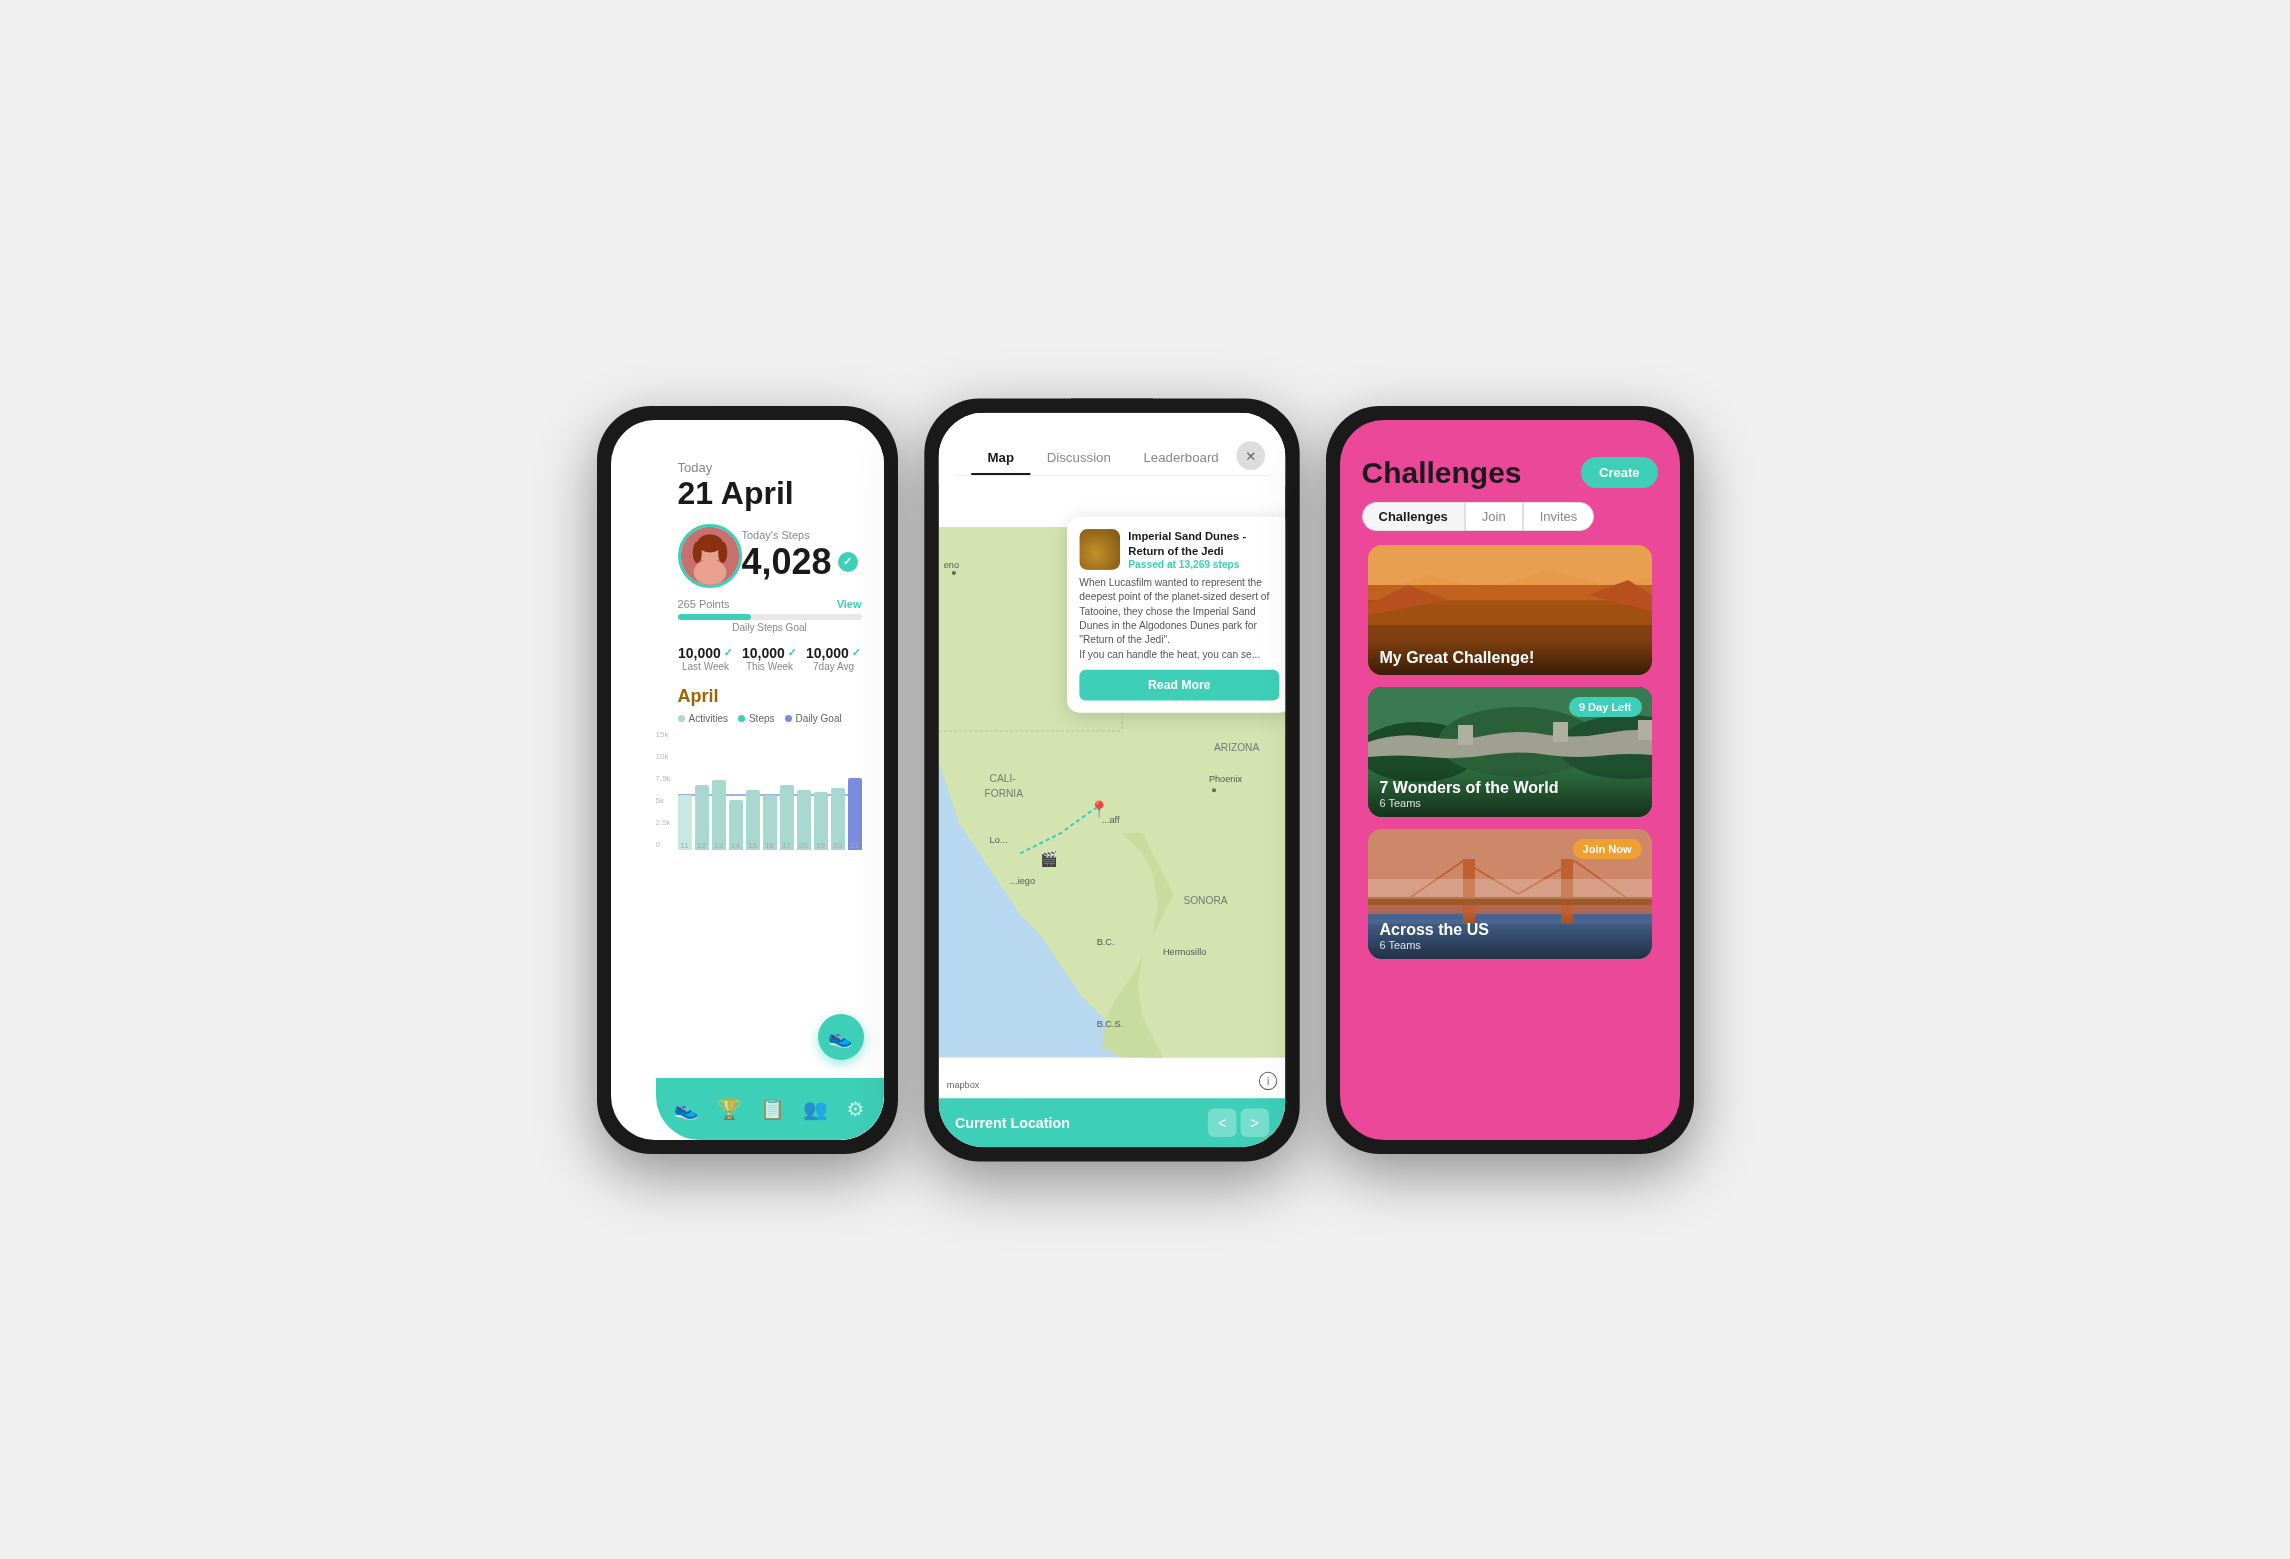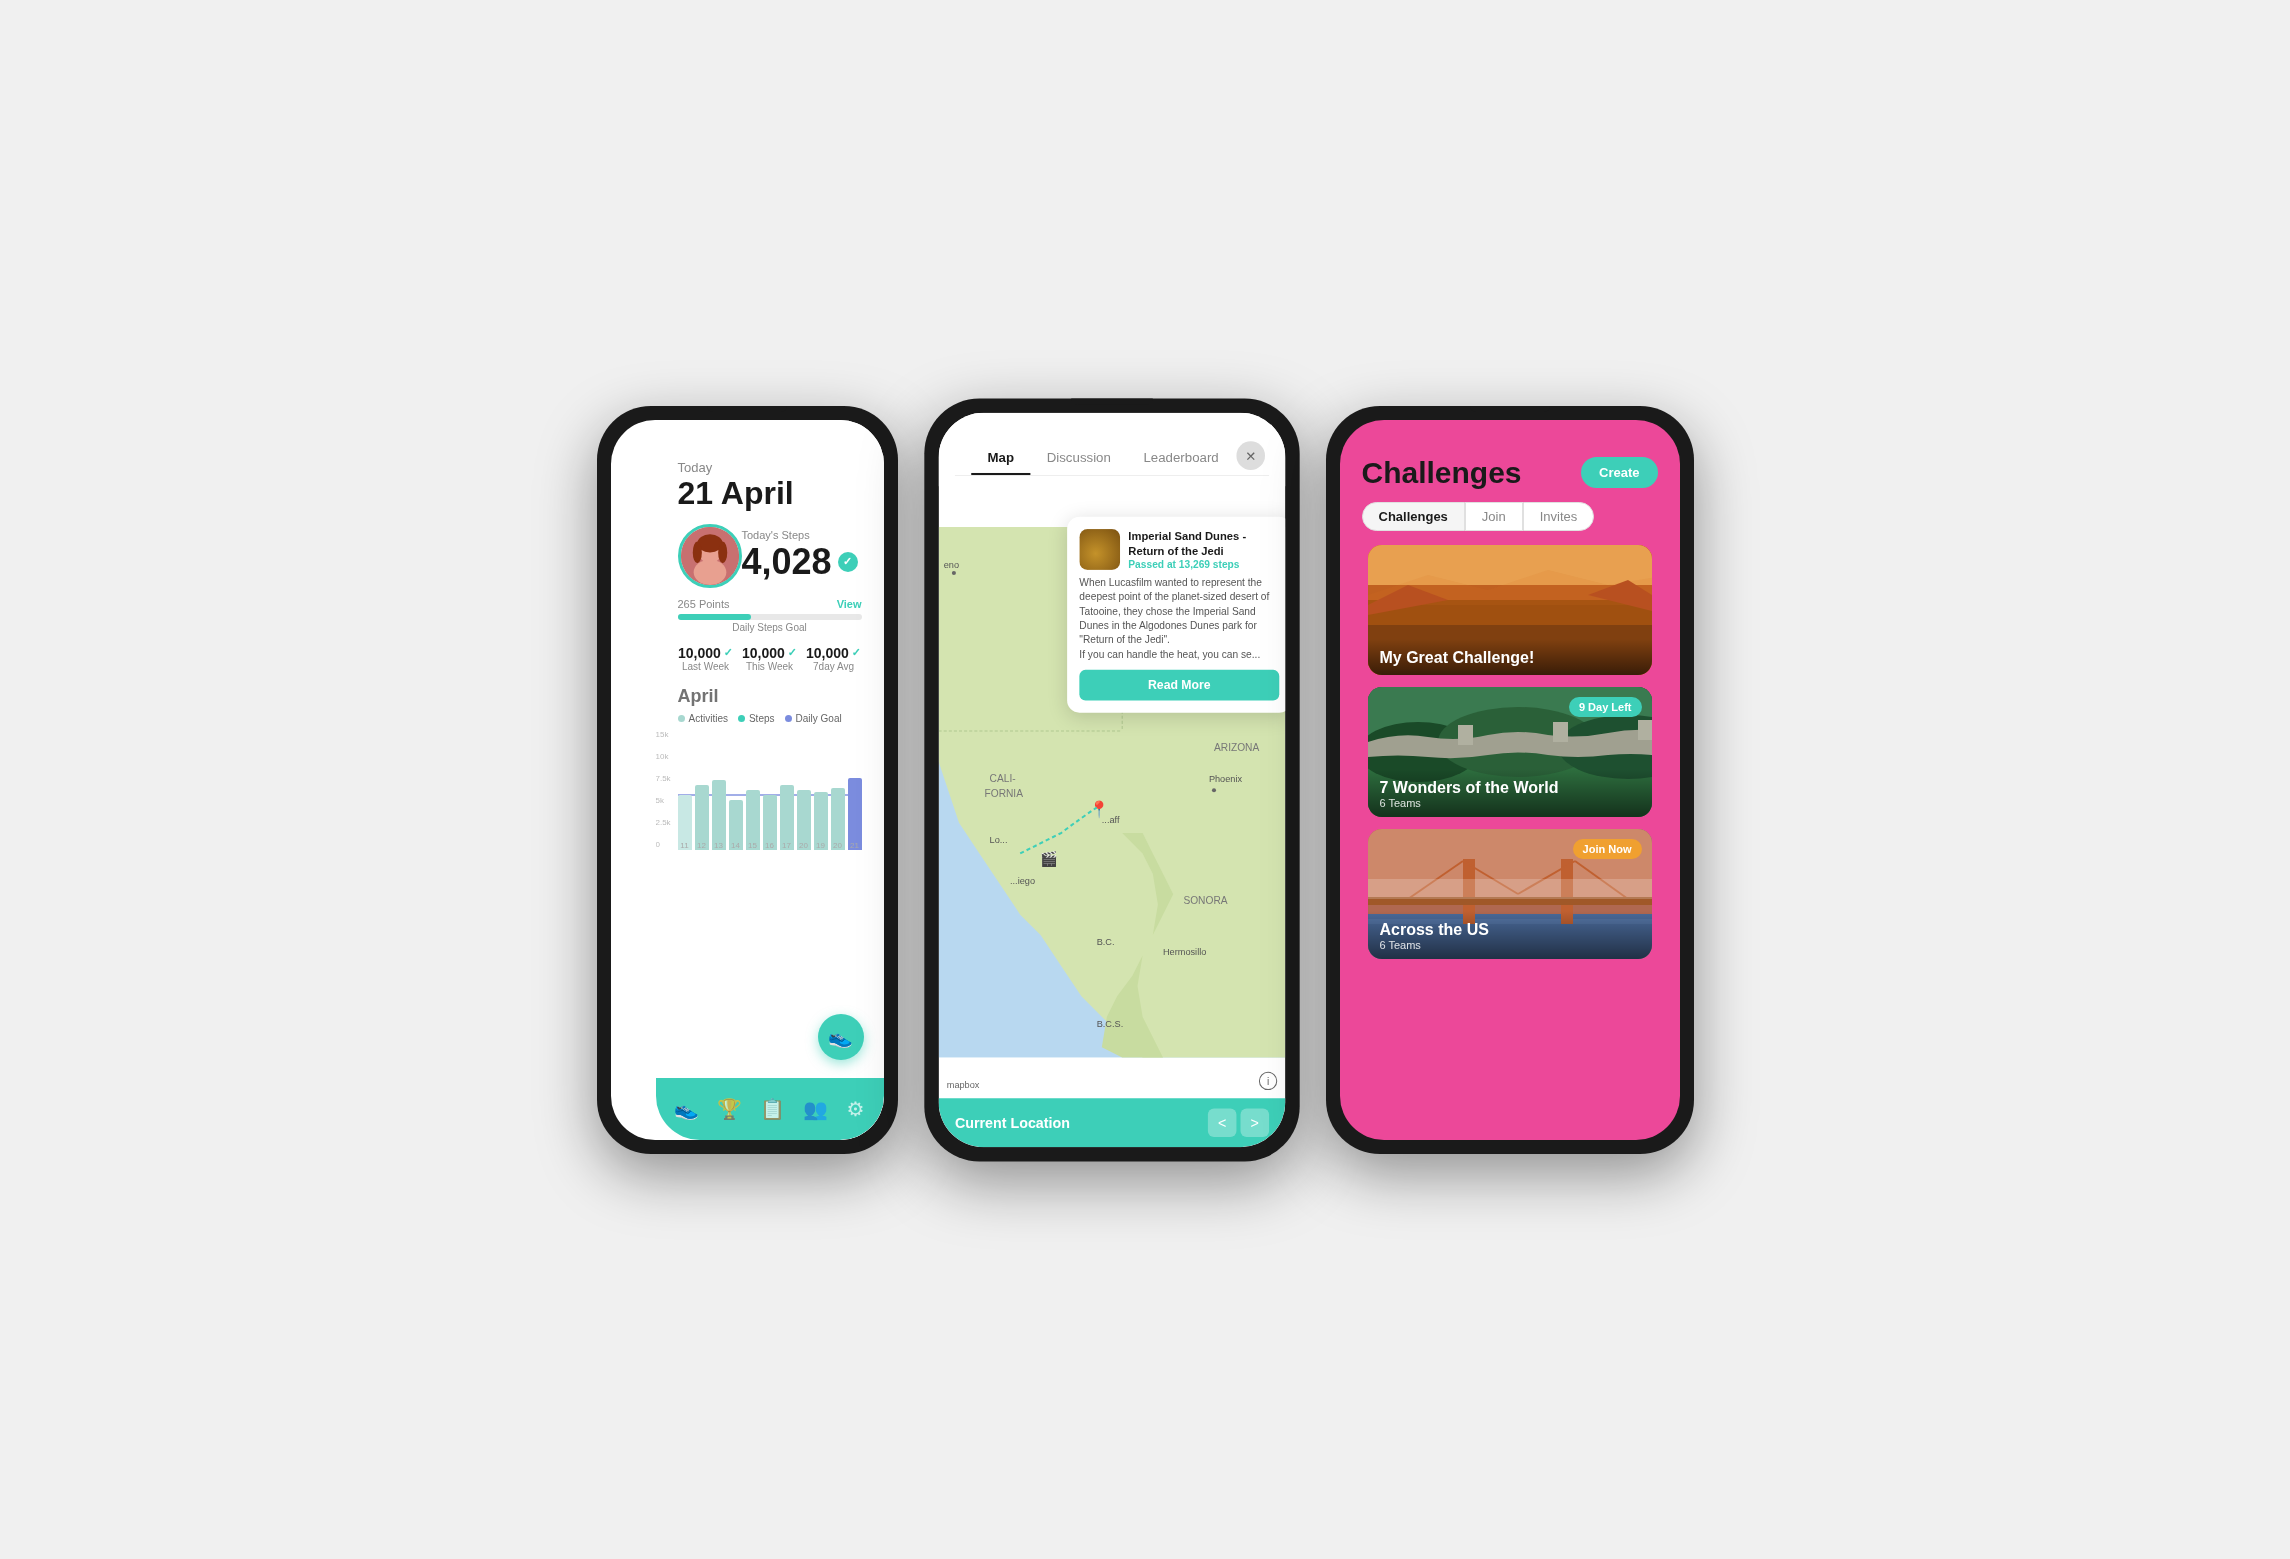--- a/index.html
+++ b/index.html
@@ -117,21 +117,21 @@
       display: flex; gap: 8px;
       margin-bottom: 14px;
     }
     .stat-box {
       flex: 1; text-align: center;
     }
     .stat-num { font-size: 14px; font-weight: 700; color: #1a1a1a; display: flex; align-items: center; justify-content: center; gap: 3px;}
     .stat-lbl { font-size: 10px; color: #888; display: flex; align-items: center; justify-content: center; gap: 3px; }
     .stat-check { color: #3dcfb8; font-size: 11px; }
     .chart-section { margin-bottom: 8px; }
-    .chart-title { font-size: 18px; font-weight: 700; color: #737373; margin-bottom: 6px; }
+    .chart-title { font-size: 18px; font-weight: 700; color: #a16207; margin-bottom: 6px; }
     .chart-legend {
       display: flex; gap: 10px; margin-bottom: 6px;
     }
     .legend-item { display: flex; align-items: center; gap: 4px; font-size: 10px; color: #666; }
     .legend-dot { width: 7px; height: 7px; border-radius: 50%; }
     .bar-chart {
       position: relative;
       height: 140px;
       display: flex;
       align-items: flex-end;

